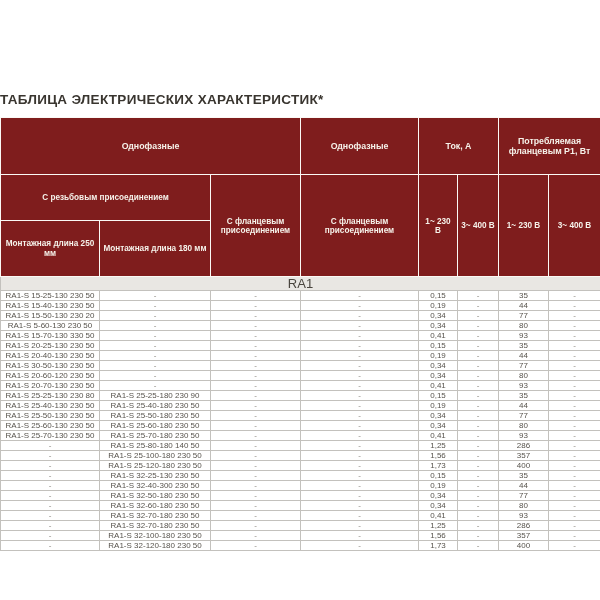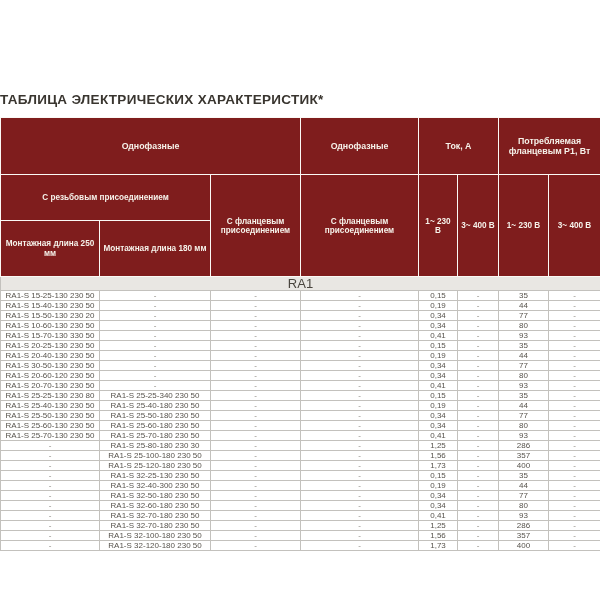--- a/index.html
+++ b/index.html
@@ -131,21 +131,21 @@
           <td>RA1-S 15-50-130 230 20</td>
           <td class="dash">-</td>
           <td class="dash">-</td>
           <td class="dash">-</td>
           <td>0,34</td>
           <td class="dash">-</td>
           <td>77</td>
           <td class="dash">-</td>
         </tr>
         <tr>
-          <td>RA1-S 10-60-130 230 50</td>
+          <td>RA1-S 5-60-130 230 50</td>
           <td class="dash">-</td>
           <td class="dash">-</td>
           <td class="dash">-</td>
           <td>0,34</td>
           <td class="dash">-</td>
           <td>80</td>
           <td class="dash">-</td>
         </tr>
         <tr>
           <td>RA1-S 15-70-130 330 50</td>
@@ -202,21 +202,21 @@
           <td class="dash">-</td>
           <td class="dash">-</td>
           <td class="dash">-</td>
           <td>0,41</td>
           <td class="dash">-</td>
           <td>93</td>
           <td class="dash">-</td>
         </tr>
         <tr>
           <td>RA1-S 25-25-130 230 80</td>
-          <td>RA1-S 25-25-340 230 50</td>
+          <td>RA1-S 25-25-180 230 90</td>
           <td class="dash">-</td>
           <td class="dash">-</td>
           <td>0,15</td>
           <td class="dash">-</td>
           <td>35</td>
           <td class="dash">-</td>
         </tr>
         <tr>
           <td>RA1-S 25-40-130 230 50</td>
           <td>RA1-S 25-40-180 230 50</td>
@@ -252,21 +252,21 @@
           <td>RA1-S 25-70-180 230 50</td>
           <td class="dash">-</td>
           <td class="dash">-</td>
           <td>0,41</td>
           <td class="dash">-</td>
           <td>93</td>
           <td class="dash">-</td>
         </tr>
         <tr>
           <td class="dash">-</td>
-          <td>RA1-S 25-80-180 230 30</td>
+          <td>RA1-S 25-80-180 140 50</td>
           <td class="dash">-</td>
           <td class="dash">-</td>
           <td>1,25</td>
           <td class="dash">-</td>
           <td>286</td>
           <td class="dash">-</td>
         </tr>
         <tr>
           <td class="dash">-</td>
           <td>RA1-S 25-100-180 230 50</td>

